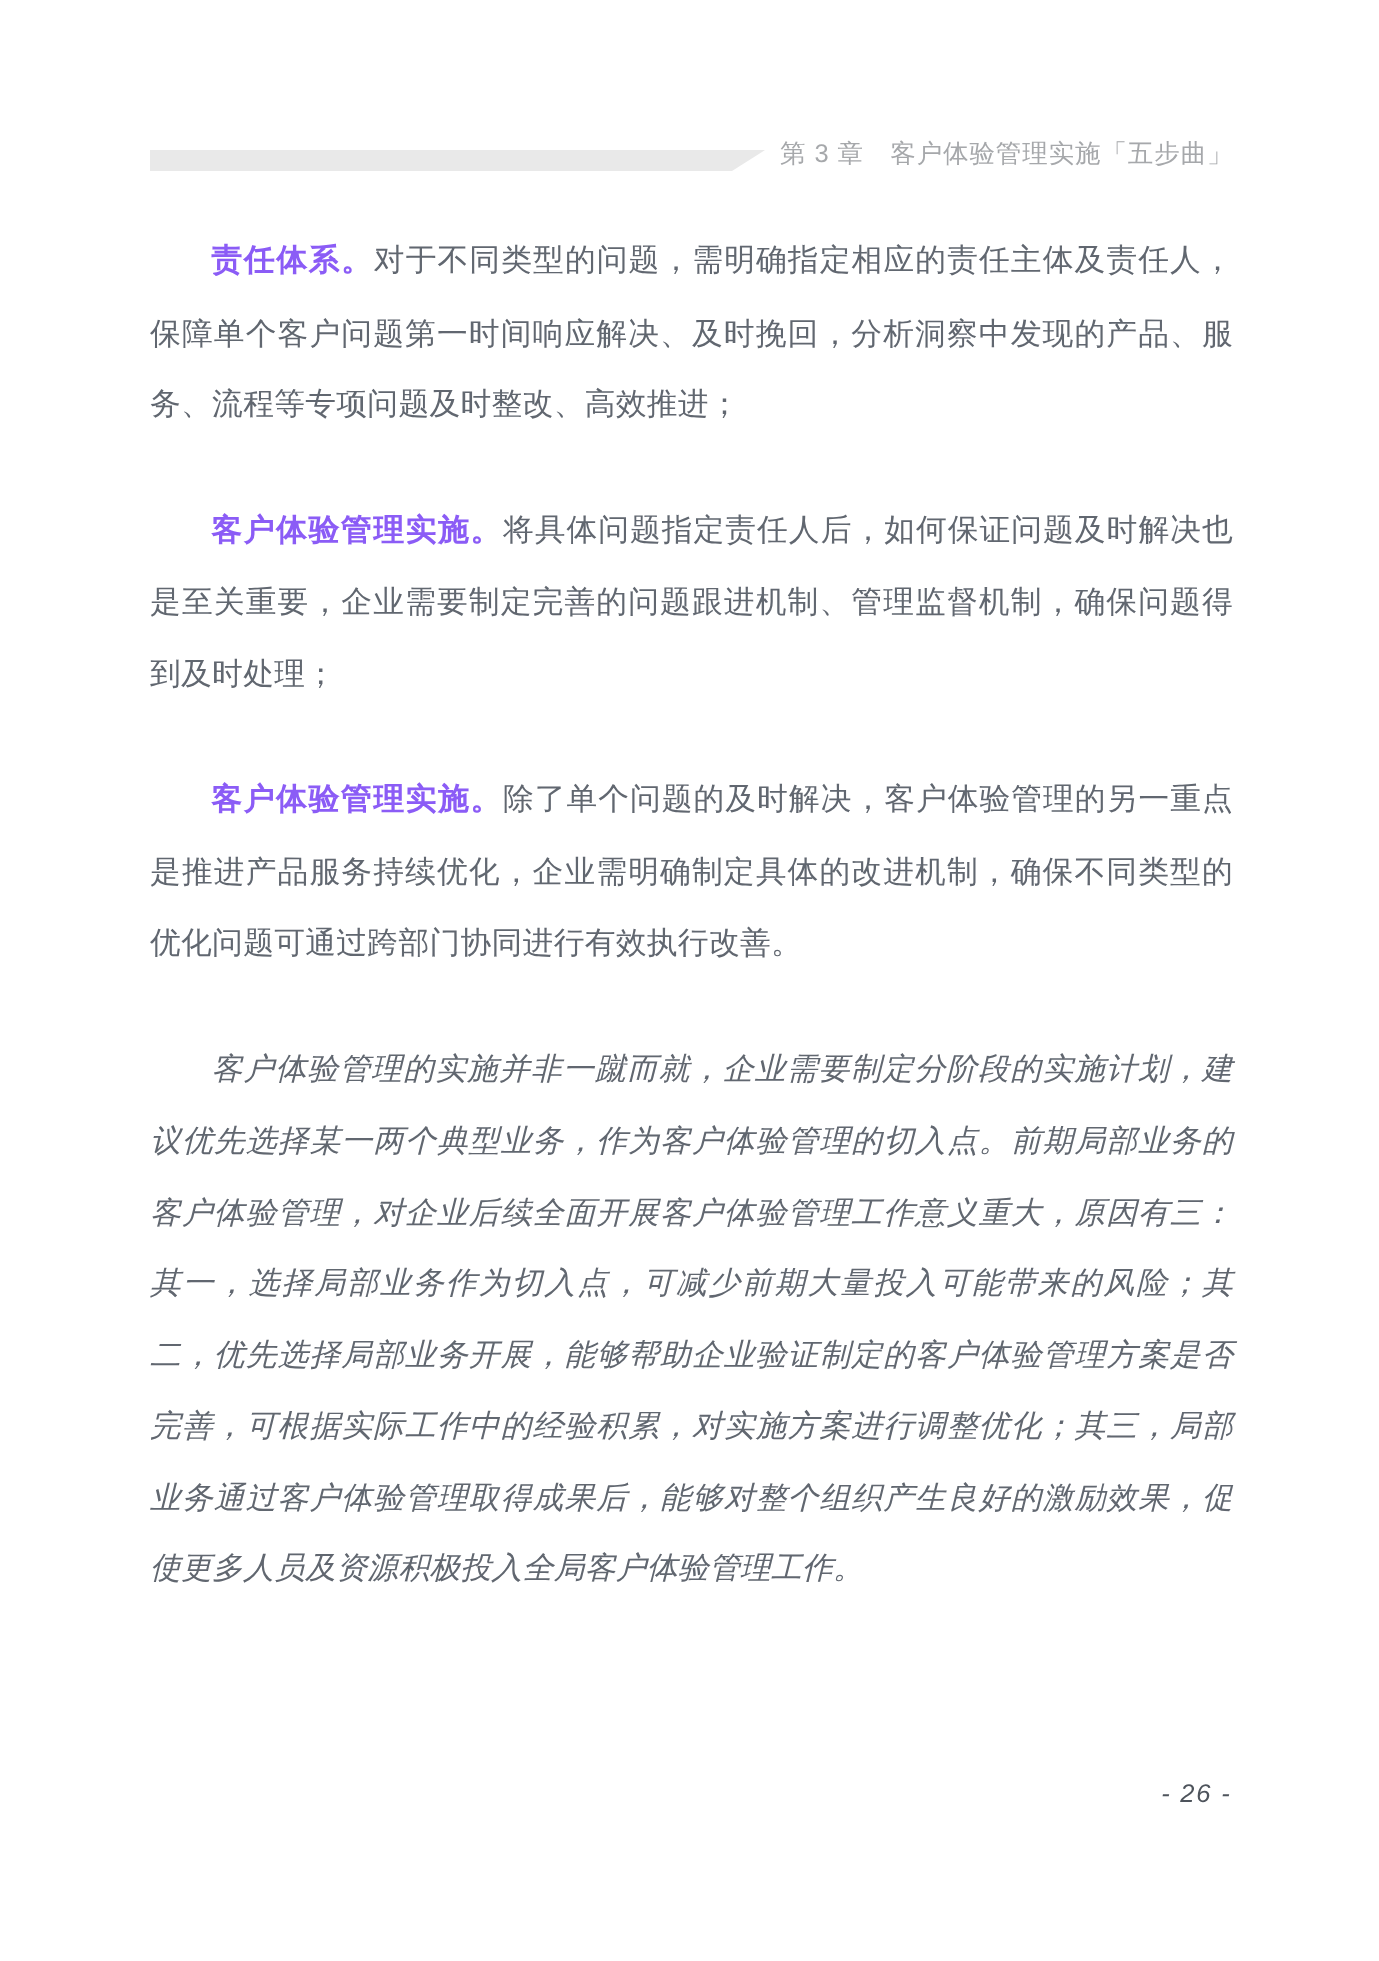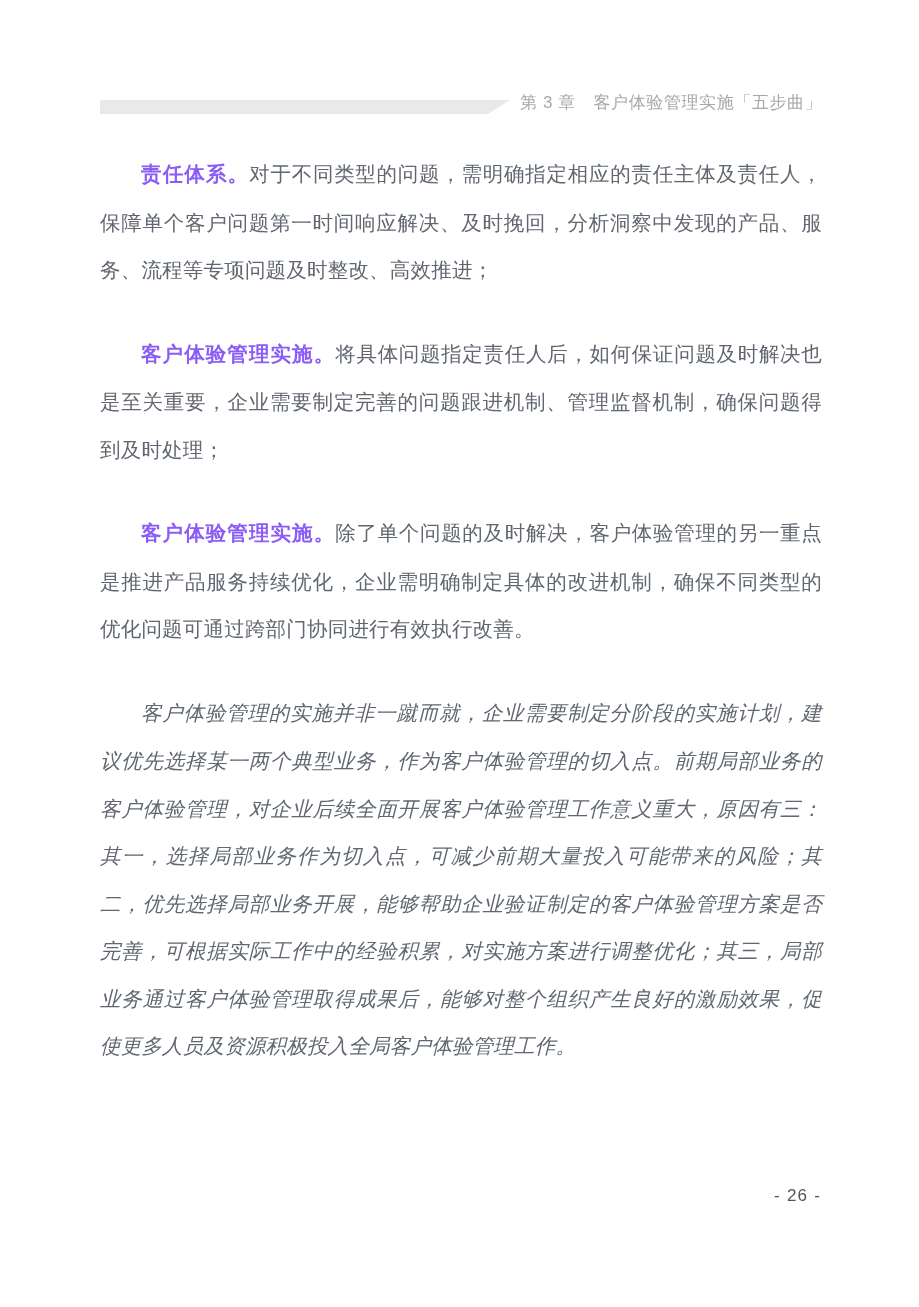--- a/index.html
+++ b/index.html
@@ -82,20 +82,21 @@
     font-family: Liberation Serif, serif;
   }
 
   
   .page-footer {
     position: absolute;
     left: 0;
     top: 1186px;
     width: 919px;
     height: 30px;
+    font-style: italic;
   }
   .folio {
     position: absolute;
     right: 98px;
     top: 0;
     font-size: 17px;
     color: #4e545c;
     letter-spacing: 1.2px;
     white-space: nowrap;
   }

